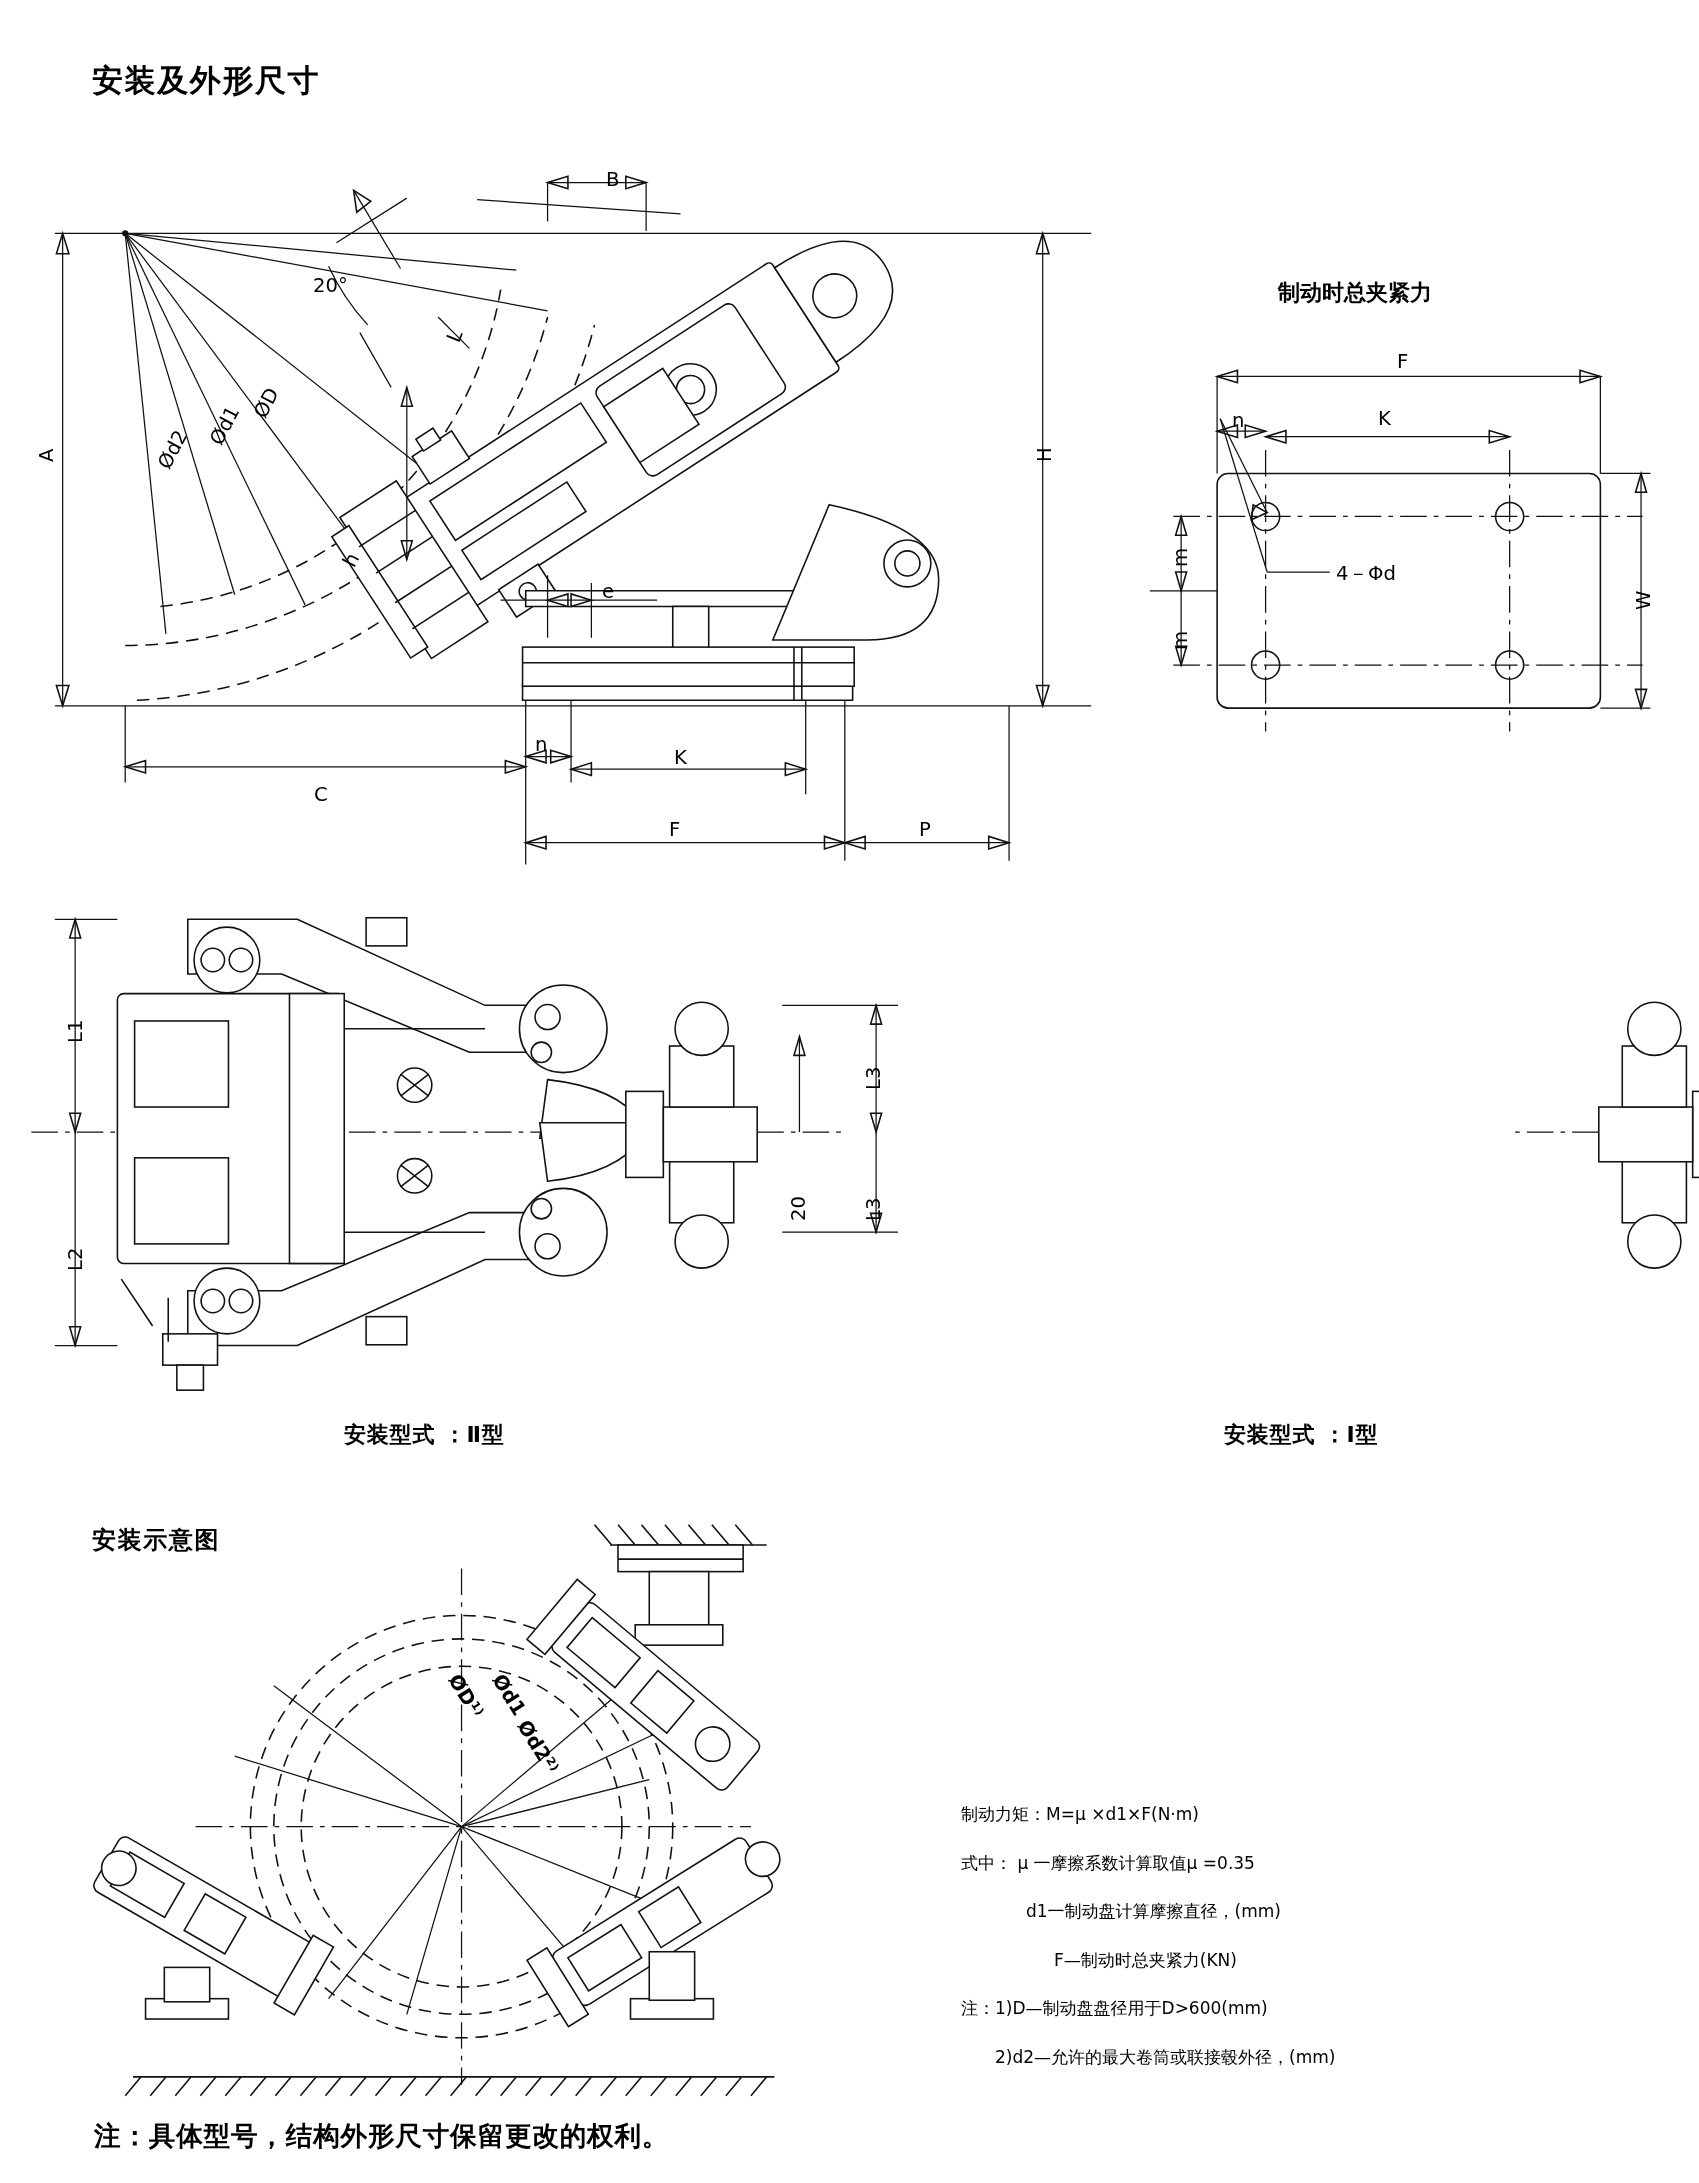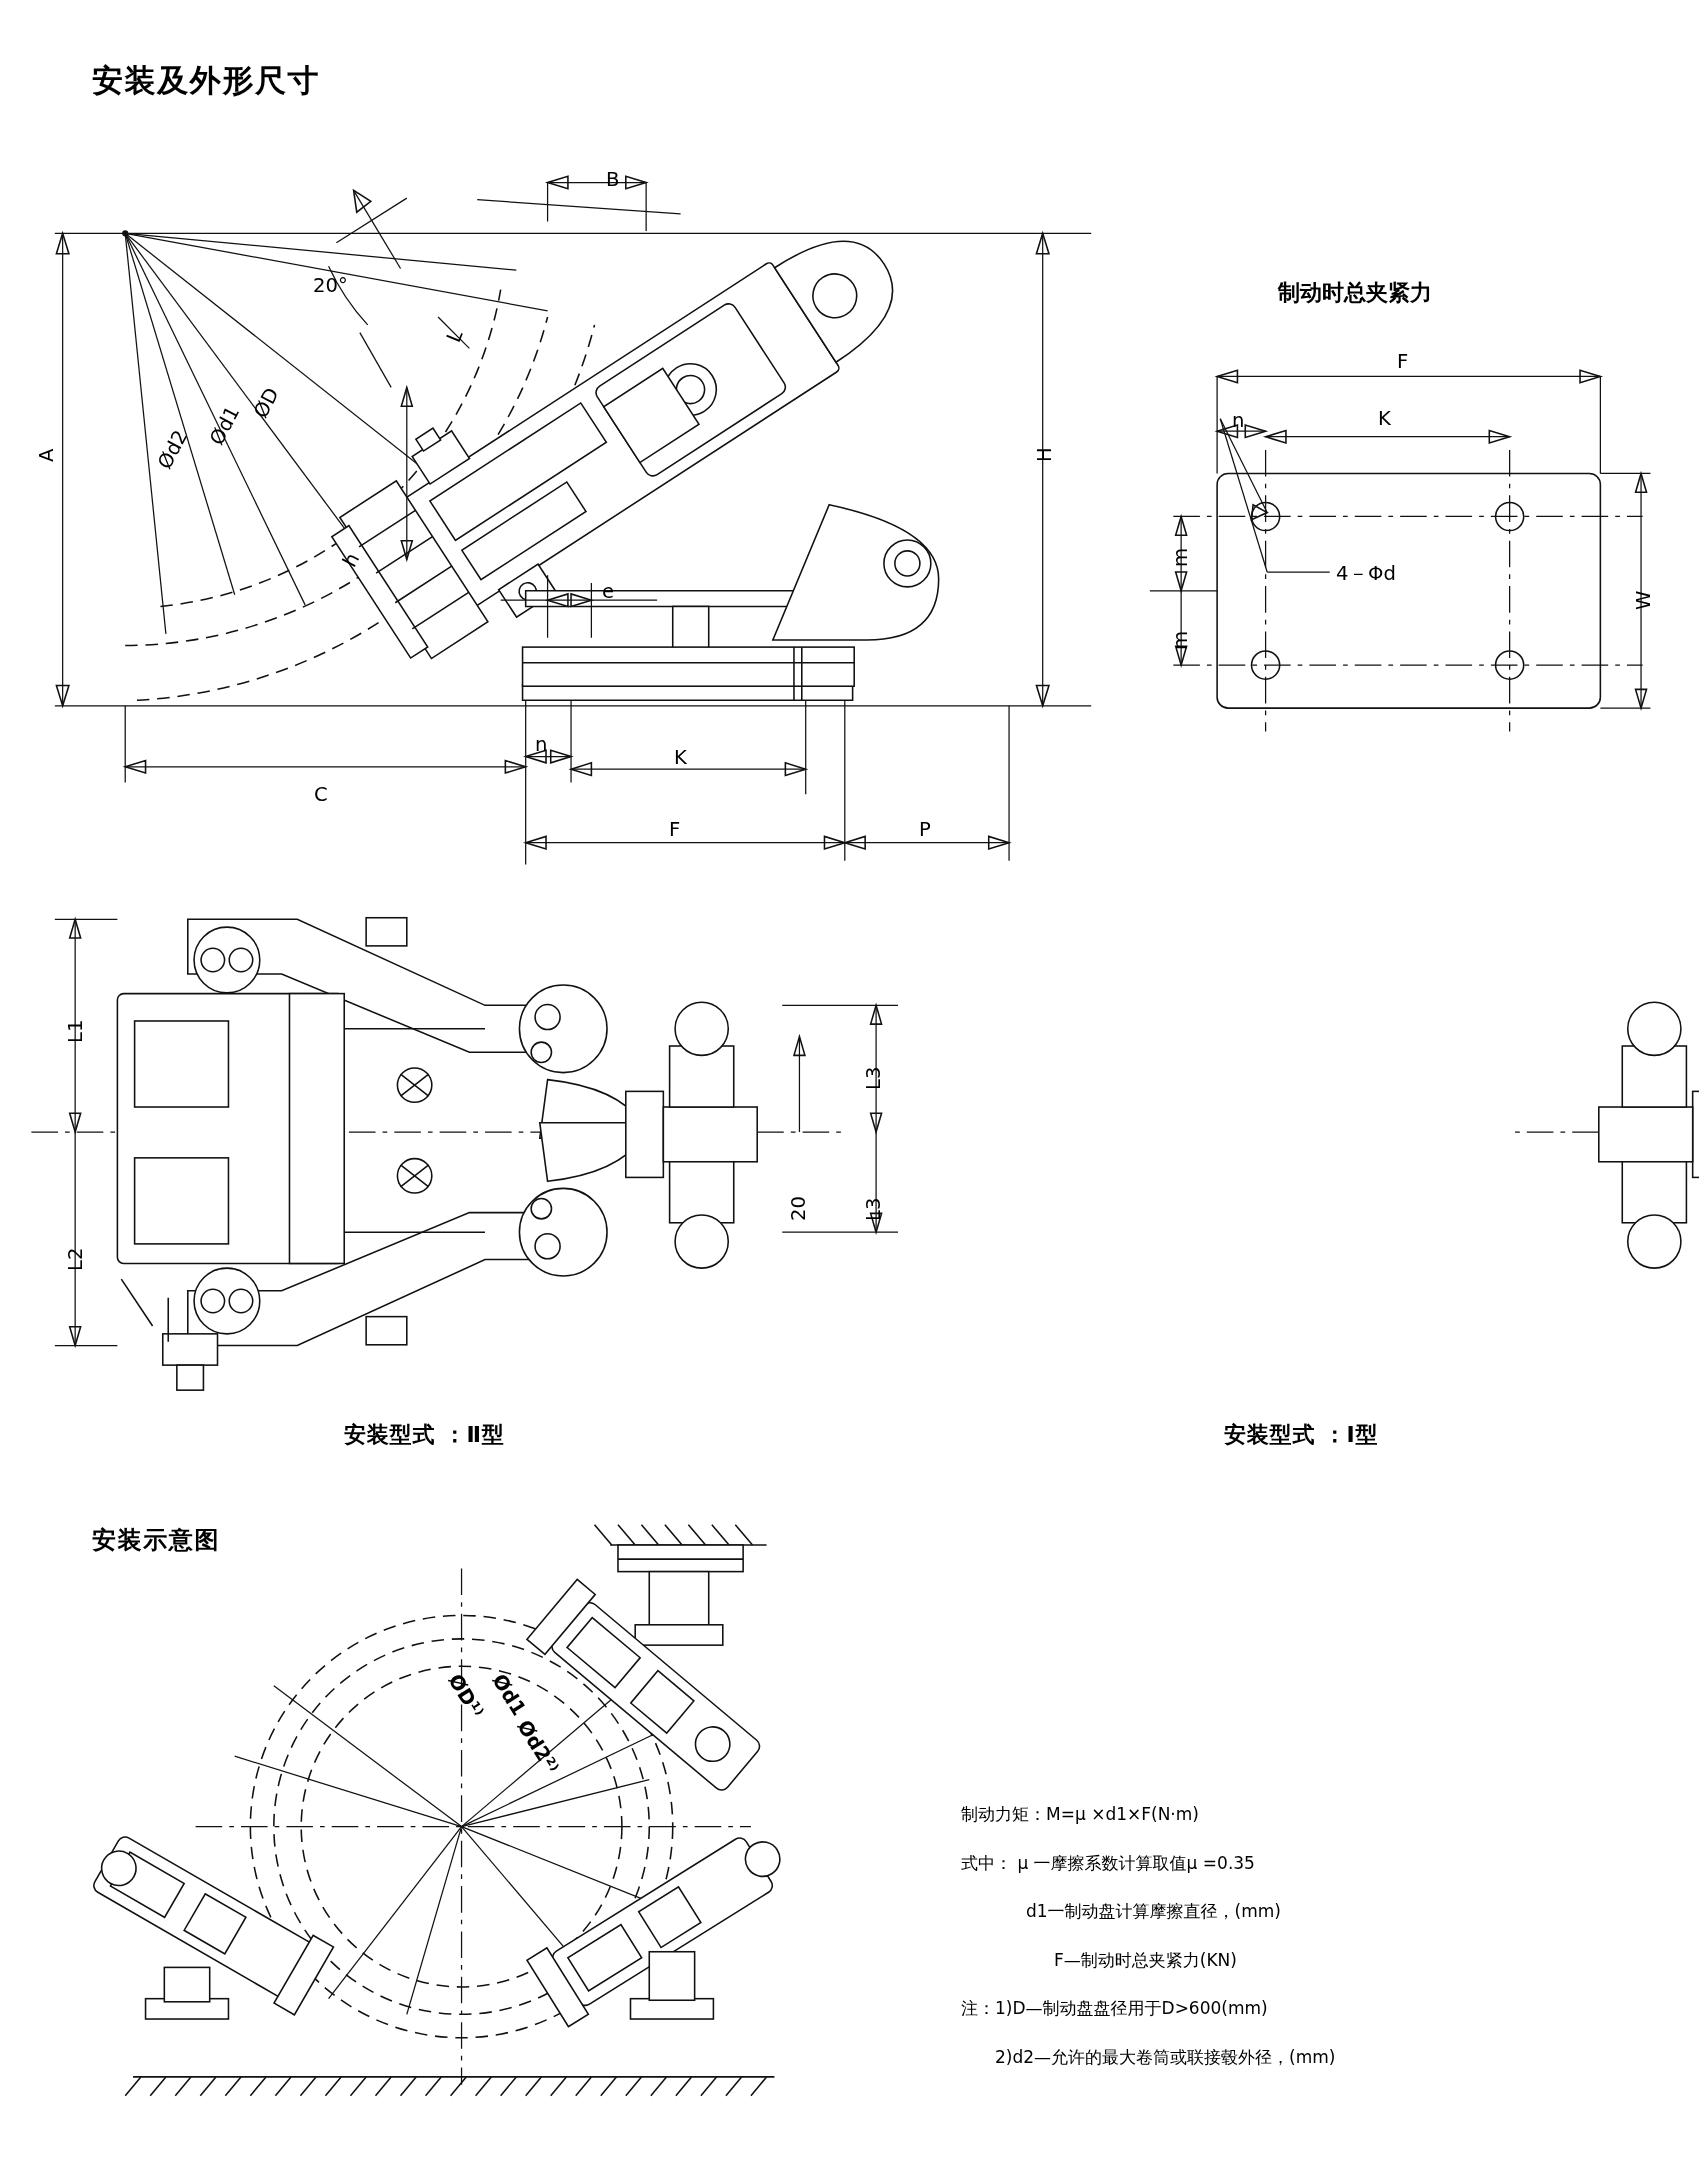--- a/index.html
+++ b/index.html
@@ -447,15 +447,16 @@
   <div class="dim" style="left:507px; top:1658px; transform:rotate(58deg); transform-origin:0 0; font-weight:bold;">Ød1</div>
   <div class="dim" style="left:532px; top:1704px; transform:rotate(58deg); transform-origin:0 0; font-weight:bold;">Ød2²⁾</div>
 
   <div class="formula" style="left:961px; top:1791px;">制动力矩：M=μ ×d1×F(N·m)</div>
   <div class="formula" style="left:961px; top:1840px;">式中： μ 一摩擦系数计算取值μ =0.35</div>
   <div class="formula" style="left:1026px; top:1888px;">d1一制动盘计算摩擦直径，(mm)</div>
   <div class="formula" style="left:1054px; top:1937px;">F—制动时总夹紧力(KN)</div>
   <div class="formula" style="left:961px; top:1985px;">注：1)D—制动盘盘径用于D&gt;600(mm)</div>
   <div class="formula" style="left:995px; top:2034px;">2)d2—允许的最大卷筒或联接毂外径，(mm)</div>
 
+  <div id="footnote">注：具体型号，结构外形尺寸保留更改的权利。</div>
 
 </div>
 
 
 </body></html>

